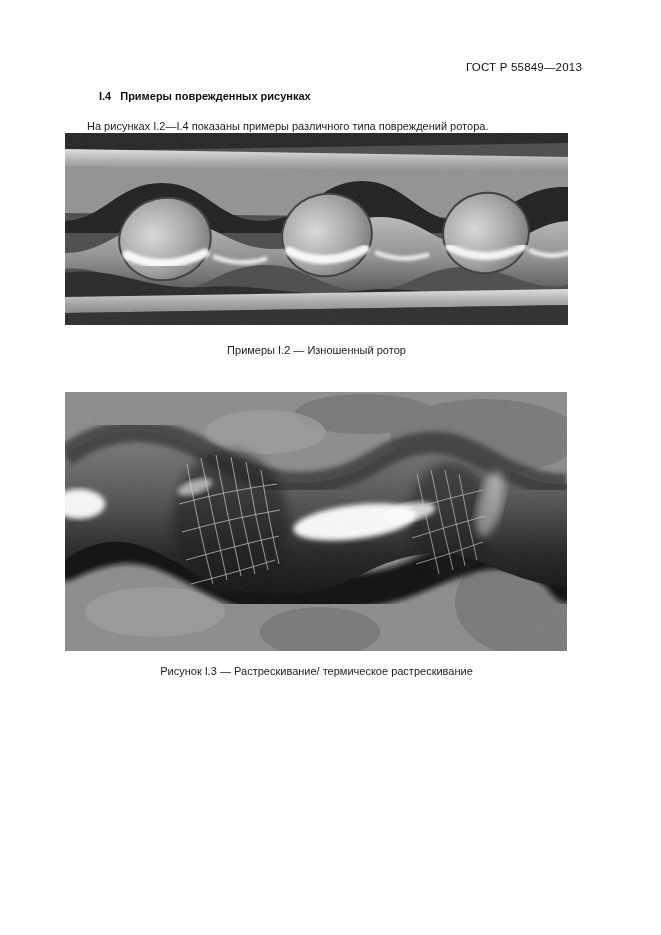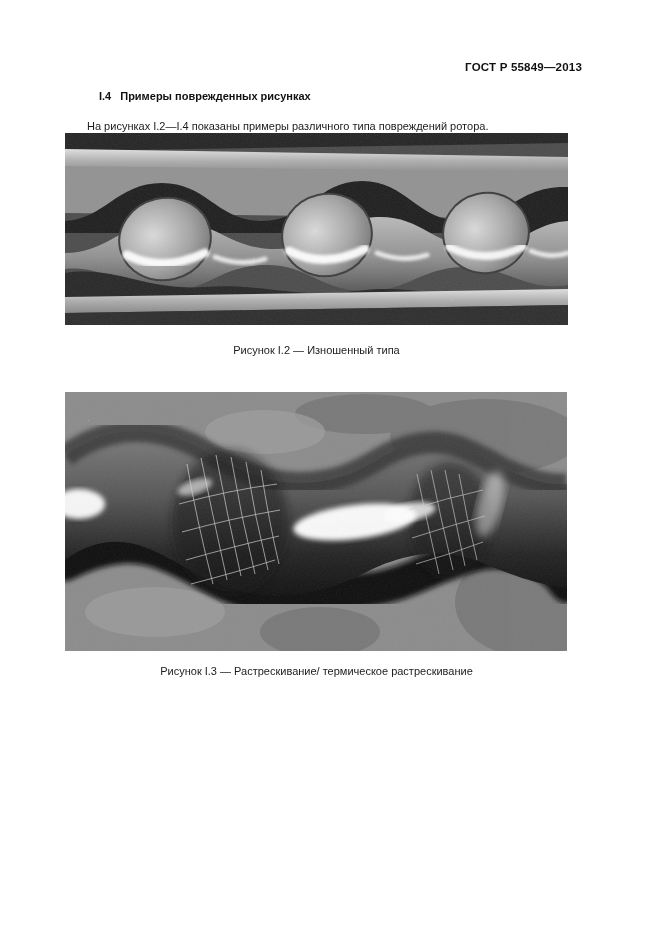--- a/index.html
+++ b/index.html
@@ -16,21 +16,21 @@
     overflow: hidden;
     color: #1a1a1a;
   }
   .doc-header {
     position: absolute;
     top: 61px;
     left: 0;
     right: 79px;
     text-align: right;
     font-size: 11.5px;
-    font-weight: bold;
+    font-weight: normal;
     letter-spacing: 0.2px;
     color: #111;
   }
   .section-heading {
     position: absolute;
     top: 90px;
     left: 75px;
     font-size: 11px;
     font-weight: bold;
     color: #111;
@@ -132,21 +132,21 @@
         <path d="M312,120 Q338,130 362,122" stroke-width="5" opacity="0.8"></path>
         <path d="M466,118 Q486,126 503,120" stroke-width="5" opacity="0.8"></path>
       </g>
       <polygon points="0,164 503,156 503,172 0,180" fill="url(#g1bar)"></polygon>
       <polygon points="0,164 503,156 503,172 0,180" fill="#ffffff" filter="url(#f1speck)" opacity="0.85"></polygon>
       <polygon points="0,180 503,172 503,192 0,192" fill="#2c2c2c"></polygon>
       <rect width="503" height="192" filter="url(#f1grain)" opacity="0.22"></rect>
     </svg>
   </div>
 
-  <div class="caption cap1">Рисунок I.2 — Изношенный типа</div>
+  <div class="caption cap1">Примеры I.2 — Изношенный ротор</div>
 
   <div class="fig2">
     <svg class="photo" width="502" height="259" viewBox="0 0 502 259" role="img">
       <defs>
         <linearGradient id="g2rotor" x1="0" y1="0" x2="0" y2="1">
           <stop offset="0" stop-color="#7d7d7d"></stop>
             <stop offset="0.4" stop-color="#555555"></stop>
             <stop offset="0.75" stop-color="#222222"></stop>
             <stop offset="1" stop-color="#101010"></stop>
         </linearGradient>

